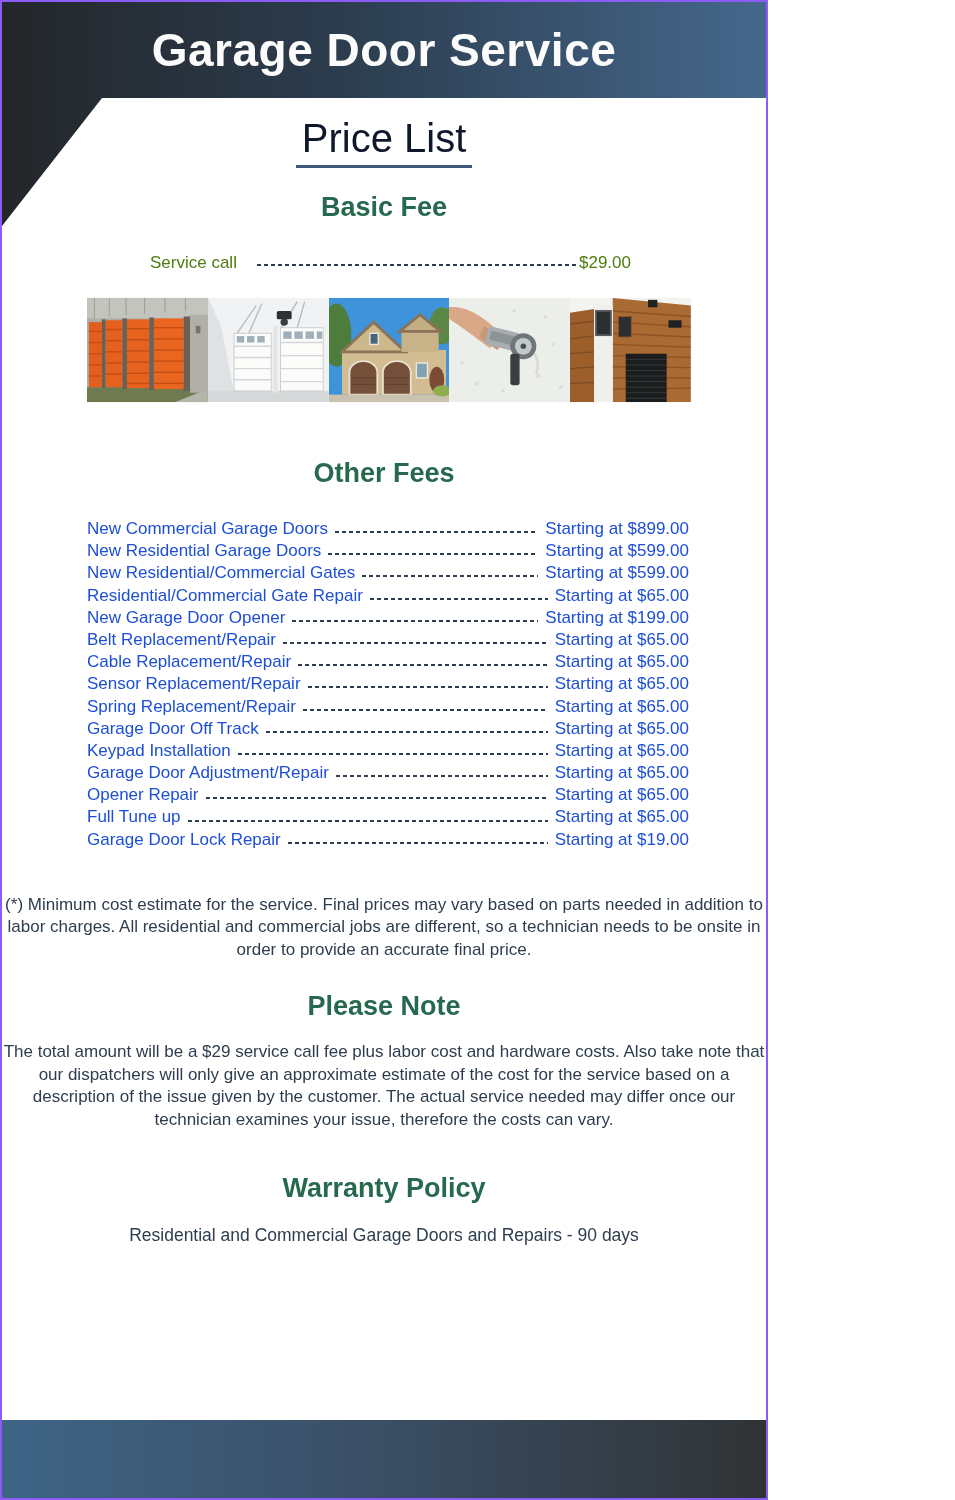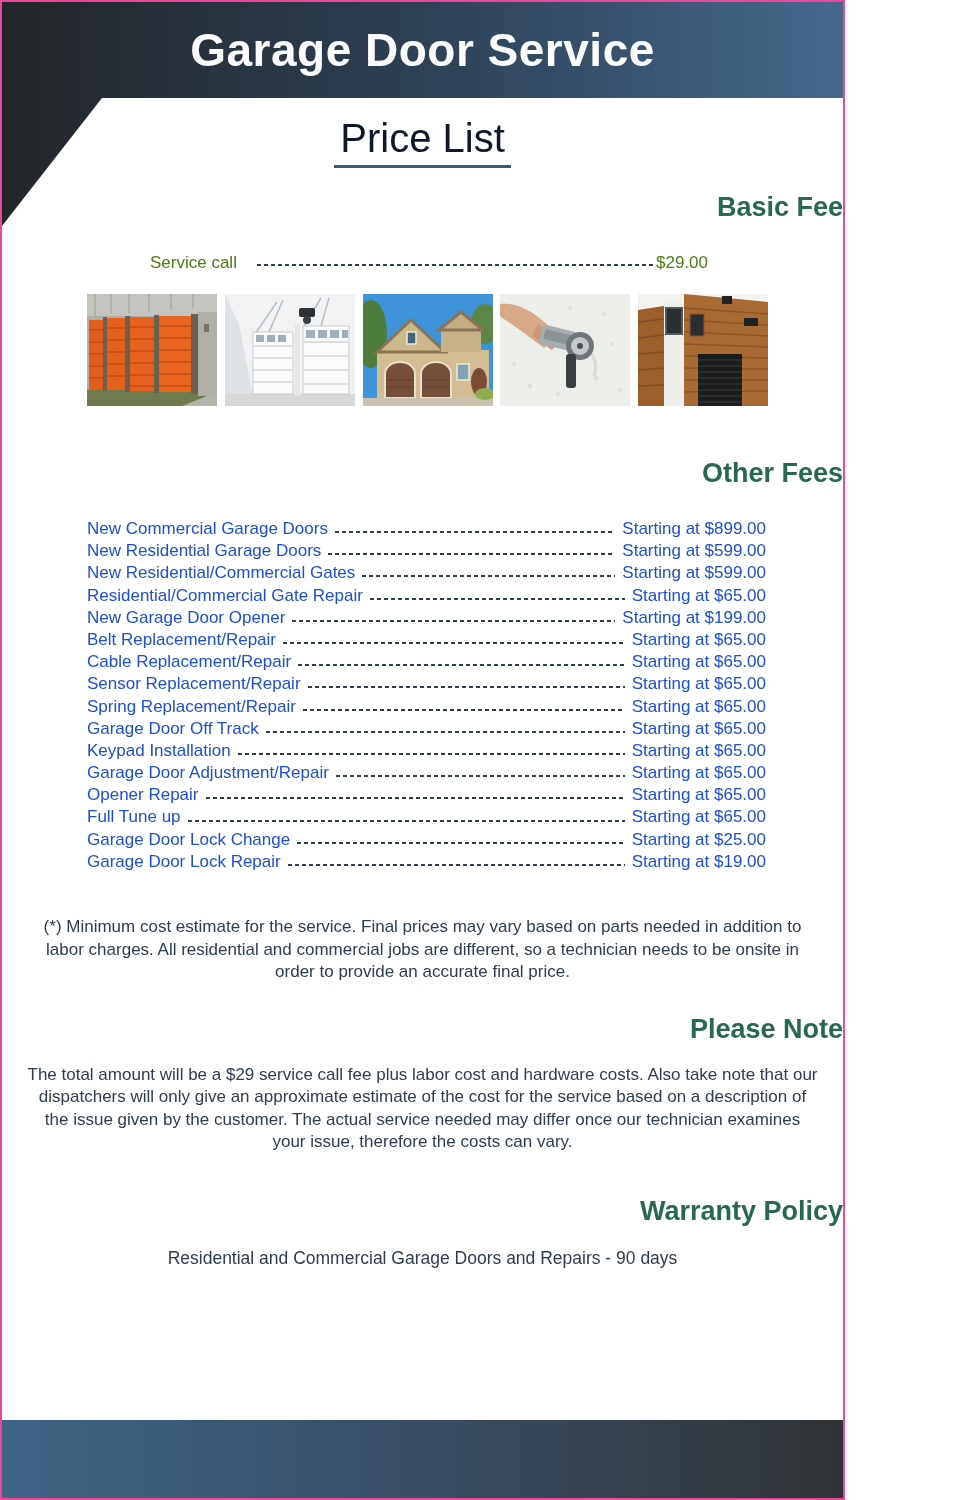--- a/index.html
+++ b/index.html
@@ -1,21 +1,21 @@
 <!DOCTYPE html>
 <html><head>
 <meta charset="utf-8">
 <style>
   * { margin:0; padding:0; box-sizing:border-box; }
   html,body { background:#fff; }
   body { font-family:"Liberation Sans","DejaVu Sans",sans-serif; }
 
   .page {
-    position:relative; width:845px; height:1500px;
-    background:#ffffff; border:2px solid #ec4899; overflow:hidden;
+    position:relative; width:768px; height:1500px;
+    background:#ffffff; border:2px solid #8b5cf6; overflow:hidden;
   }
 
   
   .band-top {
     position:absolute; top:0; left:0; right:0; height:224px;
     background:linear-gradient(90deg,#232629 0%,#2c3d4f 45%,#45688c 100%);
     clip-path:polygon(0 0, 100% 0, 100% 96px, 100px 96px, 0 224px);
   }
   .band-bottom {
     position:absolute; bottom:0; left:0; right:0; height:168px;
@@ -33,21 +33,21 @@
 
   .content { position:relative; padding-top:96px; }
 
   .pricelist-title { text-align:center; margin-top:18px; }
   .pricelist-title span {
     display:inline-block; font-size:40px; font-weight:normal; color:#0f172a;
     border-bottom:3px solid #3c5a77; padding:0 6px 4px 6px;
   }
 
   .section-heading {
-    text-align:right; color:#26694f; font-size:27px; font-weight:bold;
+    text-align:center; color:#26694f; font-size:27px; font-weight:bold;
   }
   .h-basic    { margin-top:24px; }
   .h-other    { margin-top:52px; }
   .h-please   { margin-top:30px; }
   .h-warranty { margin-top:42px; }
 
   .service-row {
     display:flex; align-items:baseline; margin:30px 135px 0 148px;
     font-size:17px; color:#4d7c0f;
   }
@@ -369,25 +369,20 @@
           <span class="lbl">Opener Repair</span>
           <span class="dash-fill"></span>
           <span class="price">Starting at $65.00</span>
         </div>
         <div class="fee-row">
           <span class="lbl">Full Tune up</span>
           <span class="dash-fill"></span>
           <span class="price">Starting at $65.00</span>
         </div>
         <div class="fee-row">
-          <span class="lbl">Garage Door Lock Change</span>
-          <span class="dash-fill"></span>
-          <span class="price">Starting at $25.00</span>
-        </div>
-        <div class="fee-row">
           <span class="lbl">Garage Door Lock Repair</span>
           <span class="dash-fill"></span>
           <span class="price">Starting at $19.00</span>
         </div>
       </div>
 
     <p class="note">(*) Minimum cost estimate for the service. Final prices may vary based on parts needed in addition to labor charges. All residential and commercial jobs are different, so a technician needs to be onsite in order to provide an accurate final price.</p>
 
     <h3 class="section-heading h-please">Please Note</h3>
 

